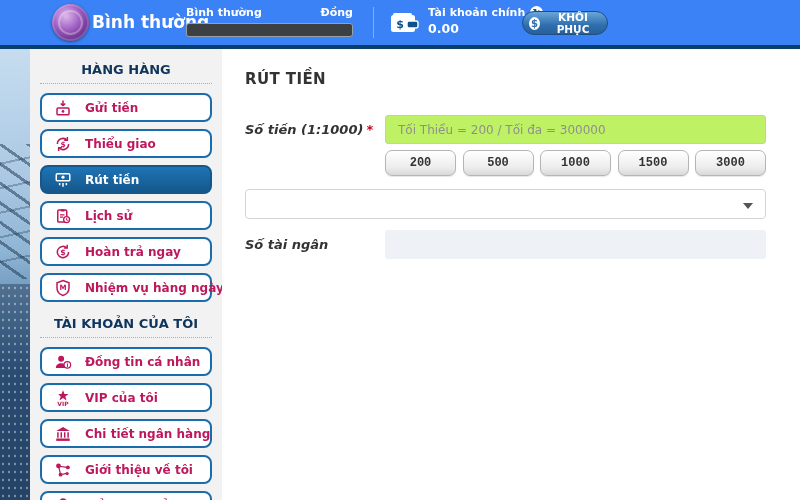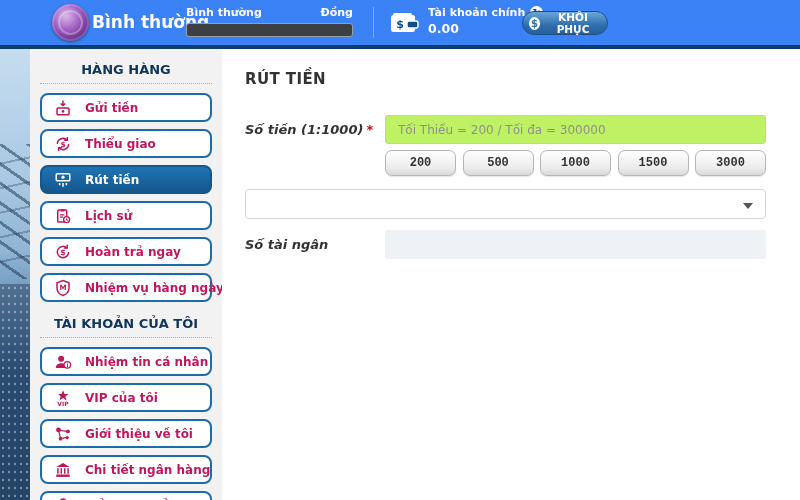--- a/index.html
+++ b/index.html
@@ -200,55 +200,55 @@
 
       <div class="side-item">
         <span class="ic">
           <svg viewBox="0 0 24 24">
               <circle cx="9.5" cy="7.5" r="4" fill="currentColor"></circle>
               <path d="M2.5 20c0-4.2 3.2-6.2 7-6.2s7 2 7 6.2z" fill="currentColor"></path>
               <circle cx="17.8" cy="15.8" r="4.4" fill="#fff" stroke="currentColor" stroke-width="1.6"></circle>
               <text x="17.8" y="18.6" font-size="7.5" font-weight="bold" text-anchor="middle" fill="currentColor">i</text>
             </svg>
         </span>
-        <span class="lbl">Nhiệm tin cá nhân</span>
+        <span class="lbl">Đồng tin cá nhân</span>
       </div>
 
       <div class="side-item">
         <span class="ic">
           <svg viewBox="0 0 24 24">
               <path d="M12 1.5l2 5.1h5.4l-4.3 3.4 1.6 5.2-4.7-3.1-4.7 3.1 1.6-5.2L5.6 6.6H10z" fill="currentColor"></path>
               <text x="12" y="22.5" font-size="8" font-weight="bold" text-anchor="middle" fill="currentColor">VIP</text>
             </svg>
         </span>
         <span class="lbl">VIP của tôi</span>
+      </div>
+
+      <div class="side-item">
+        <span class="ic">
+          <svg viewBox="0 0 24 24">
+              <path d="M12 2.5L3 8h18z" fill="currentColor"></path>
+              <path d="M5.2 9.5v7.5M9.7 9.5v7.5M14.3 9.5v7.5M18.8 9.5v7.5" stroke="currentColor" stroke-width="2" fill="none"></path>
+              <rect x="3" y="18" width="18" height="3.2" fill="currentColor"></rect>
+            </svg>
+        </span>
+        <span class="lbl">Chi tiết ngân hàng</span>
       </div>
 
       <div class="side-item">
         <span class="ic">
           <svg viewBox="0 0 24 24">
               <path d="M7 7l10 1.5M6.5 8.5L8.5 17m2.5.8l5.5-1.3" stroke="currentColor" stroke-width="1.6" fill="none"></path>
               <circle cx="6" cy="6.5" r="3.2" fill="currentColor"></circle>
               <circle cx="18.5" cy="8.5" r="2.6" fill="currentColor"></circle>
               <circle cx="8.8" cy="18.2" r="2.6" fill="currentColor"></circle>
               <circle cx="17.5" cy="16.8" r="2.2" fill="currentColor"></circle>
             </svg>
         </span>
         <span class="lbl">Giới thiệu về tôi</span>
-      </div>
-
-      <div class="side-item">
-        <span class="ic">
-          <svg viewBox="0 0 24 24">
-              <path d="M12 2.5L3 8h18z" fill="currentColor"></path>
-              <path d="M5.2 9.5v7.5M9.7 9.5v7.5M14.3 9.5v7.5M18.8 9.5v7.5" stroke="currentColor" stroke-width="2" fill="none"></path>
-              <rect x="3" y="18" width="18" height="3.2" fill="currentColor"></rect>
-            </svg>
-        </span>
-        <span class="lbl">Chi tiết ngân hàng</span>
       </div>
 
       <div class="side-item">
         <span class="ic">
           <svg viewBox="0 0 24 24">
               <rect x="4.5" y="10" width="15" height="11" rx="2" fill="currentColor"></rect>
               <path d="M8 10V7a4 4 0 0 1 8 0v3" fill="none" stroke="currentColor" stroke-width="2.4"></path>
               <circle cx="12" cy="15" r="1.8" fill="#fff"></circle>
               <path d="M12 15.5v2.5" stroke="#fff" stroke-width="1.5"></path>
             </svg>

